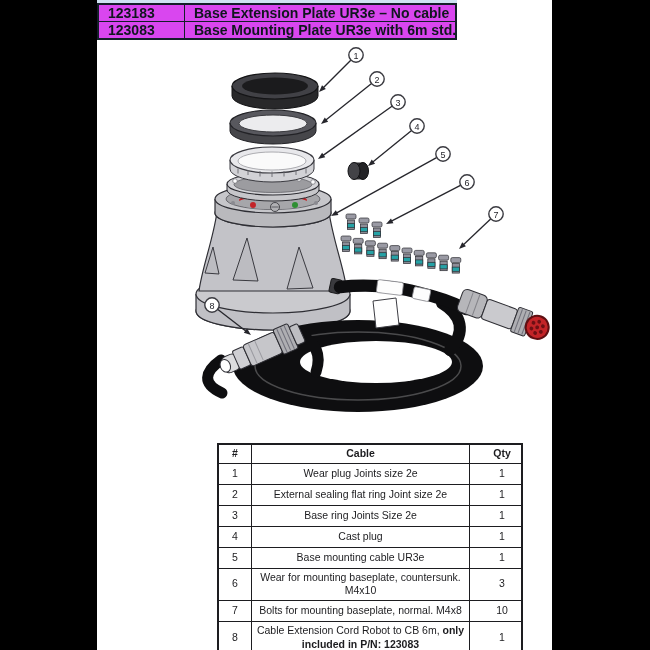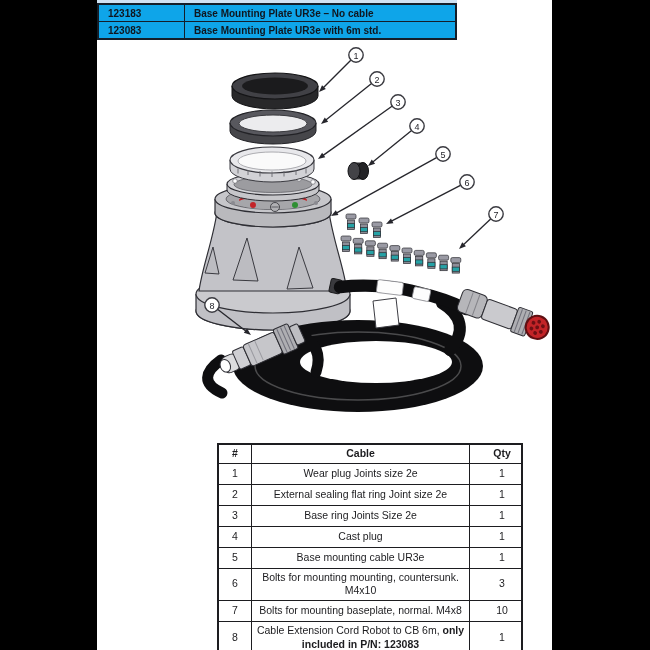--- a/index.html
+++ b/index.html
@@ -4,22 +4,22 @@
 <style>
   html,body{margin:0;padding:0;background:#fff;}
   #stage{position:relative;width:650px;height:650px;background:#ffffff;overflow:hidden;
          font-family:"Liberation Sans",sans-serif;}
   .blackbar{position:absolute;top:0;height:650px;background:#000;}
   #bar-left{left:0;width:97px;}
   #bar-right{left:552px;width:98px;}
   #blue-sliver{position:absolute;left:97px;top:0;width:360px;height:3px;background:#cfe2f3;}
   
   table{border-collapse:collapse;}
-  #pn-table{position:absolute;left:97px;top:3px;width:360px;background:#0ea5e9;
-            border:2px solid #141e29;font-size:10px;font-weight:bold;color:#10161e;
+  #pn-table{position:absolute;left:97px;top:3px;width:360px;background:#d946ef;
+            border:2px solid #141e29;font-size:14px;font-weight:bold;color:#10161e;
             table-layout:fixed;}
   #pn-table td{border:1.6px solid #141e29;height:16px;padding:0 4px 0 9px;vertical-align:middle;
                white-space:nowrap;overflow:hidden;}
   #pn-table td.pn-col{width:72px;}
   
   #diagram{position:absolute;left:0;top:0;width:650px;height:650px;}
   
   #parts-table{position:absolute;left:217px;top:443px;width:306px;background:#fff;
                border:2px solid #1d1d20;font-size:10.5px;color:#1c1c1f;text-align:center;
                table-layout:fixed;}
@@ -37,21 +37,21 @@
 
 <div id="stage">
   <div id="bar-left" class="blackbar"></div>
   <div id="bar-right" class="blackbar"></div>
   <div id="blue-sliver"></div>
 
   <table id="pn-table">
     <tbody id="pn-tbody">
         <tr>
           <td class="pn-col">123183</td>
-          <td>Base Mounting Plate UR3e – No cable</td>
+          <td>Base Extension Plate UR3e – No cable</td>
         </tr>
         <tr>
           <td class="pn-col">123083</td>
           <td>Base Mounting Plate UR3e with 6m std.</td>
         </tr>
       </tbody>
   </table>
 
   <svg id="diagram" viewBox="0 0 650 650">
 
@@ -319,21 +319,21 @@
           <td>Cast plug</td>
           <td class="qty-col">1</td>
         </tr>
         <tr>
           <td class="num-col">5</td>
           <td>Base mounting cable  UR3e</td>
           <td class="qty-col">1</td>
         </tr>
         <tr>
           <td class="num-col">6</td>
-          <td>Bolts for mounting mounting, countersunk. M4x10</td>
+          <td>Wear for mounting baseplate, countersunk. M4x10</td>
           <td class="qty-col">3</td>
         </tr>
         <tr>
           <td class="num-col">7</td>
           <td>Bolts for mounting baseplate, normal. M4x8</td>
           <td class="qty-col">10</td>
         </tr>
         <tr>
           <td class="num-col">8</td>
           <td>Cable Extension Cord Robot to CB 6m, <b>only included in P/N: 123083</b></td>

